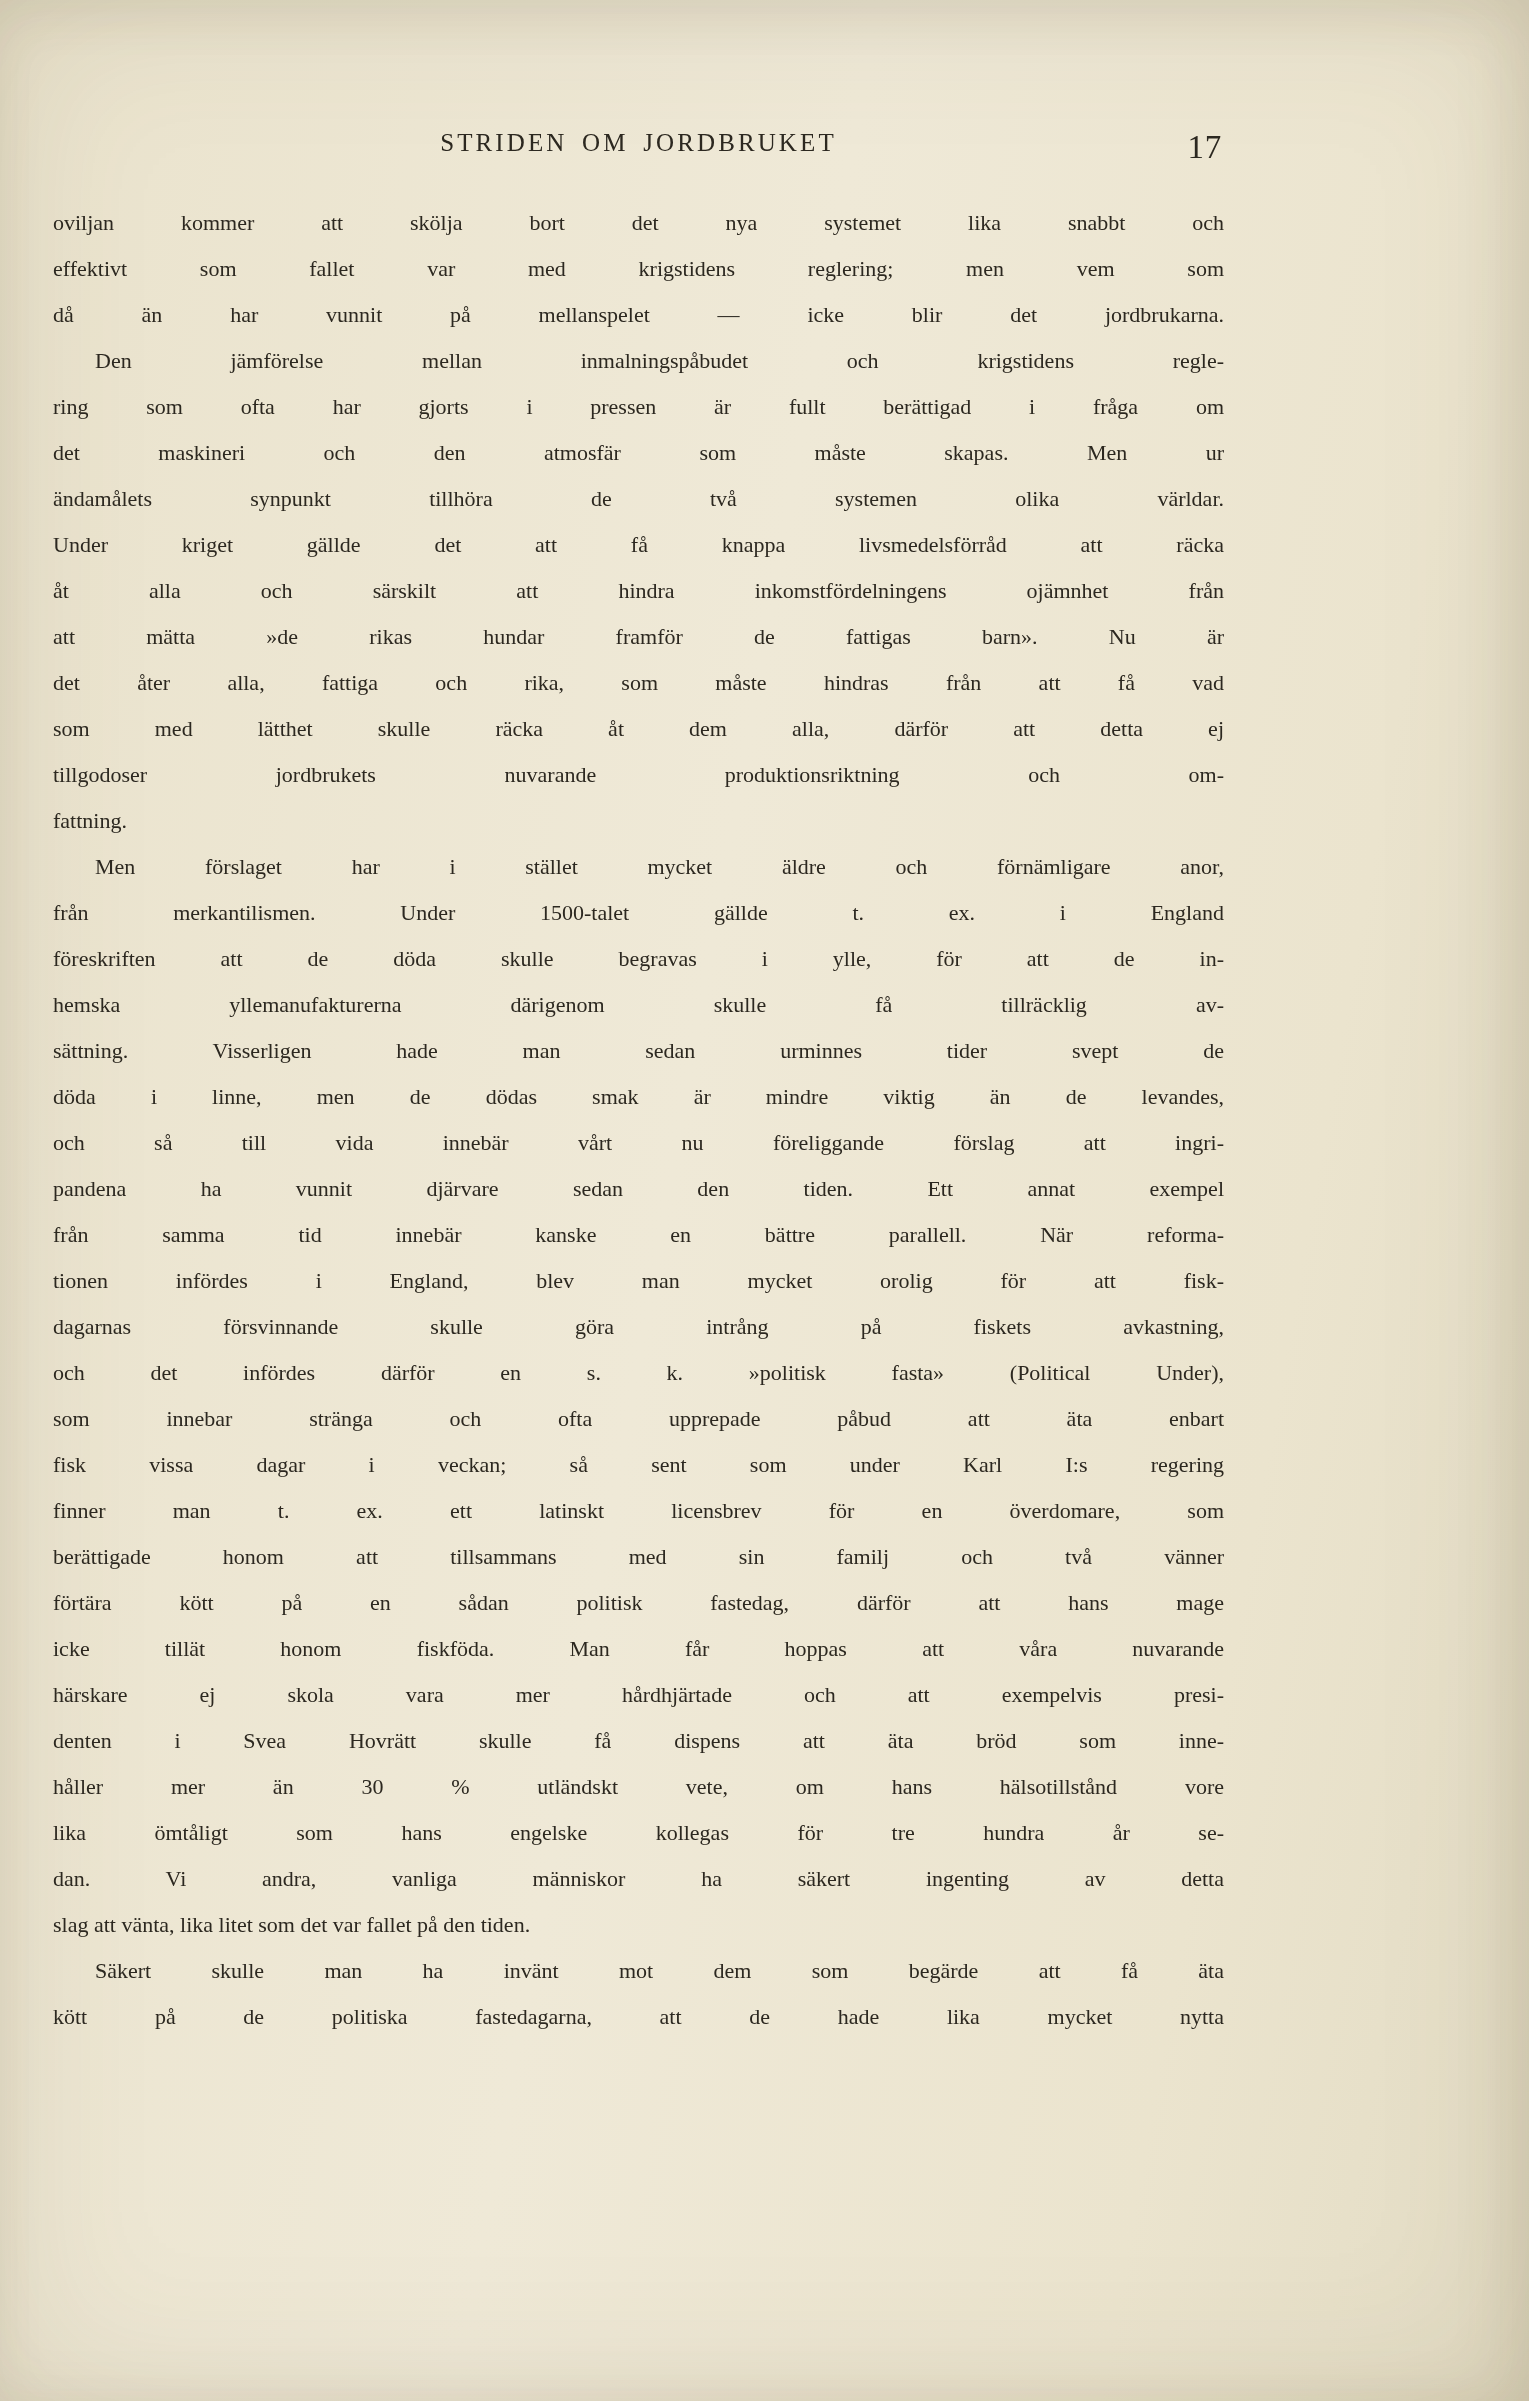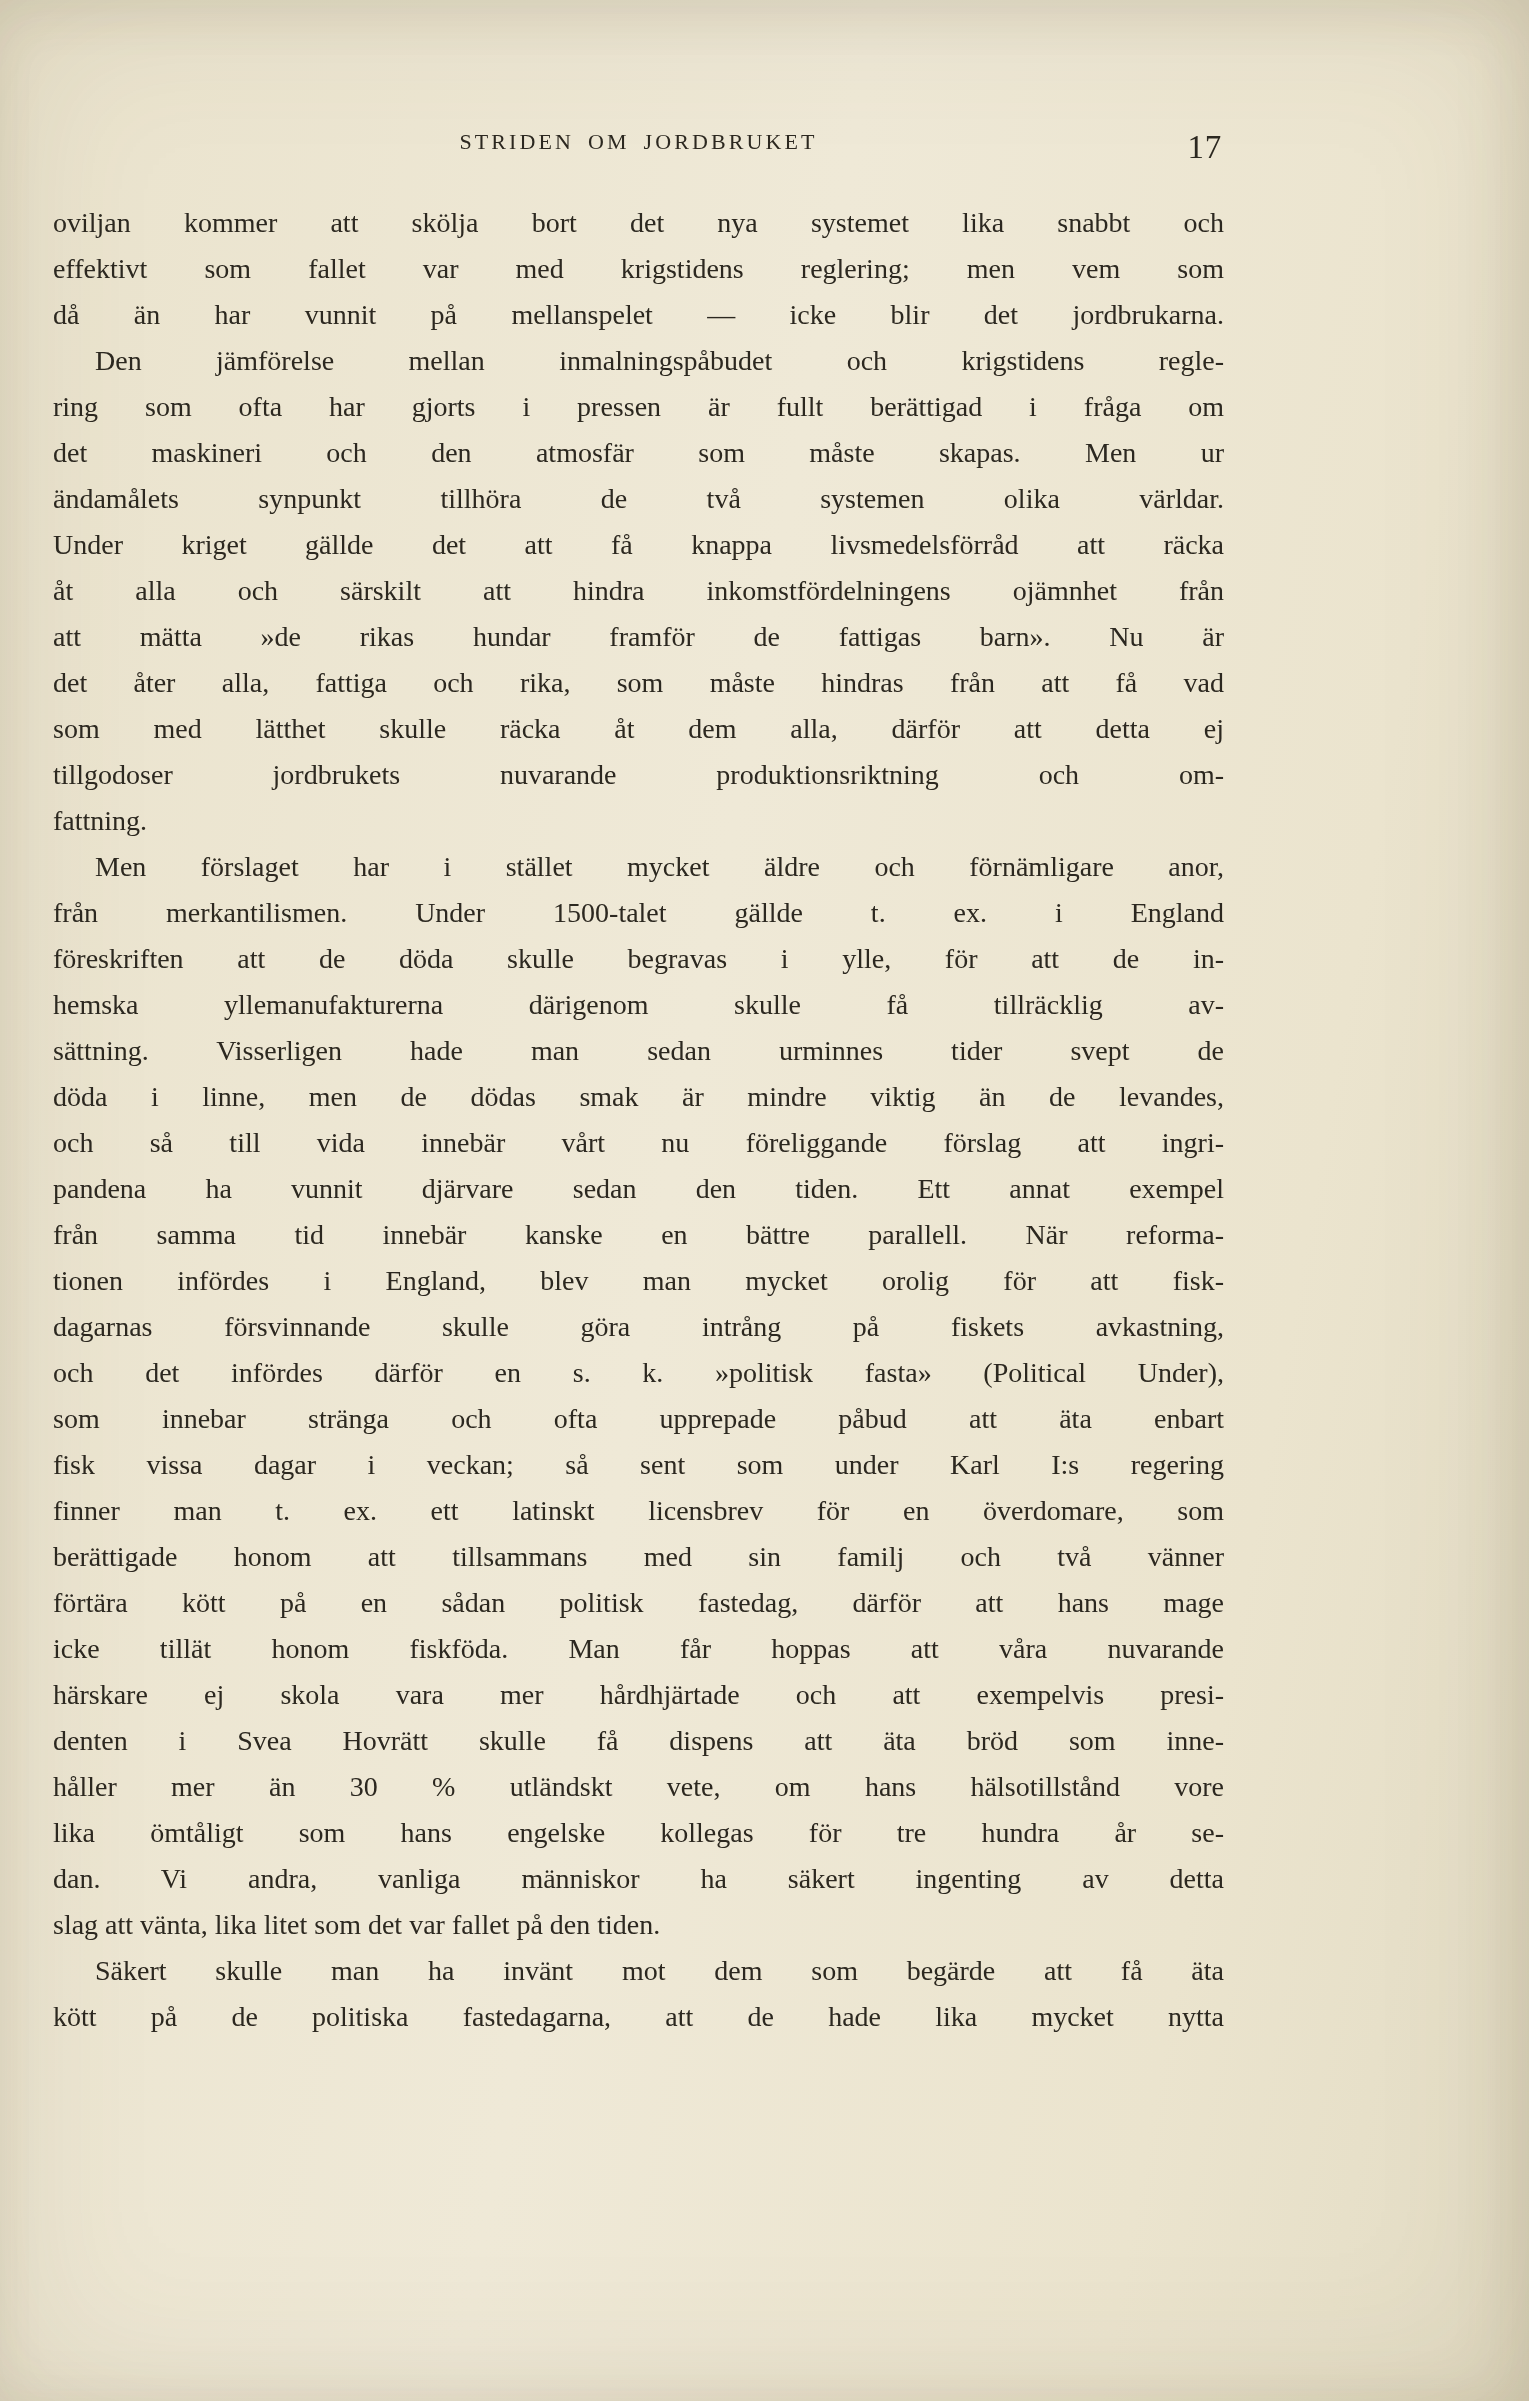--- a/index.html
+++ b/index.html
@@ -27,35 +27,35 @@
   }
   .page-header {
     position: relative;
     height: 46px;
   }
   .running-title {
     position: absolute;
     left: 0;
     right: 0;
     text-align: center;
-    font-size: 22px;
+    font-size: 25px;
     letter-spacing: 3.1px;
     word-spacing: 5.3px;
     white-space: nowrap;
   }
   .page-number {
     position: absolute;
     right: 1.8px;
     top: 0;
     font-size: 33px;
     letter-spacing: 0.9px;
   }
   .body-text {
     margin-top: 25px;
-    font-size: 28px;
+    font-size: 22px;
     line-height: 46px;
   }
   .paragraph {
     margin: 0;
   }
   .line {
     text-align: justify;
     text-align-last: justify;
     white-space: normal;
   }

